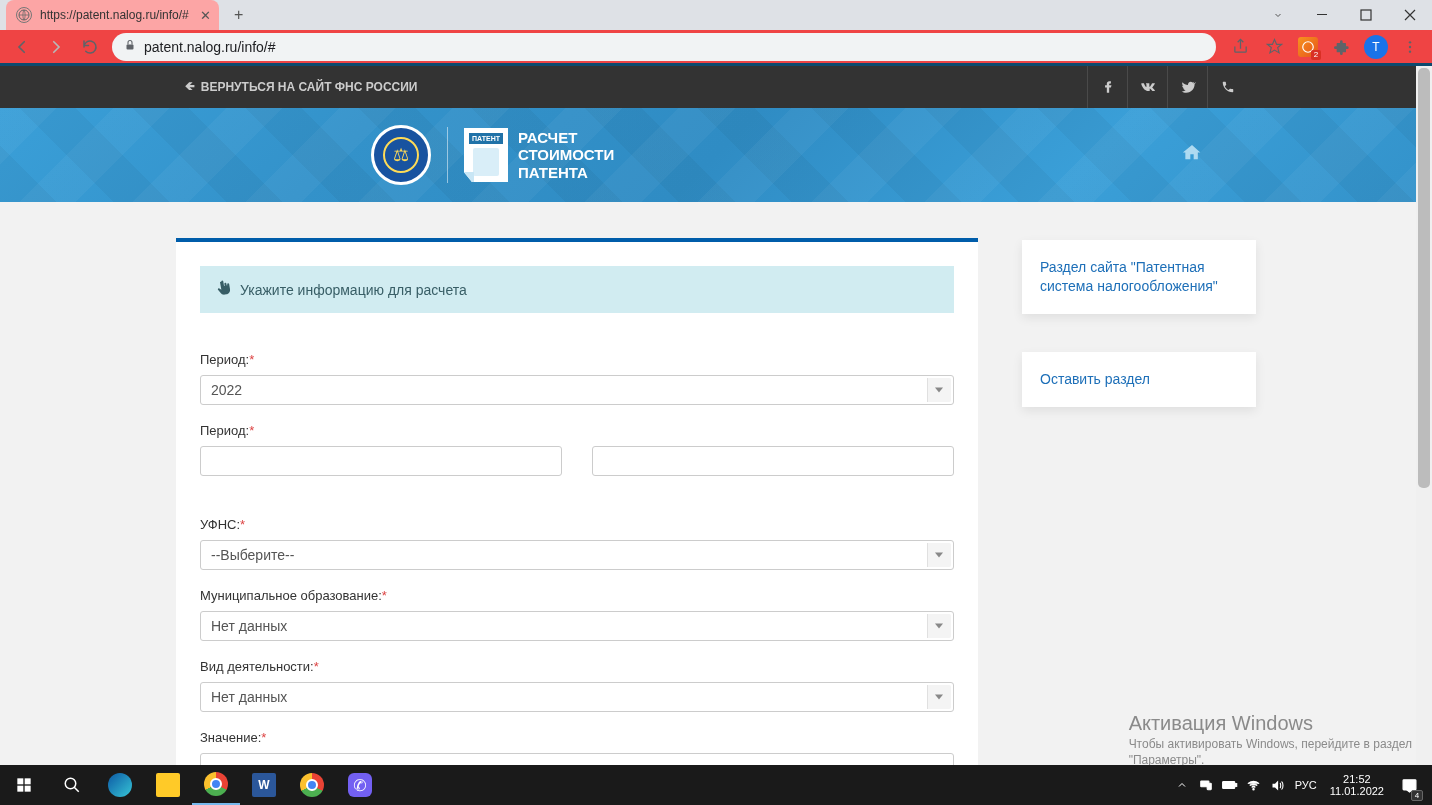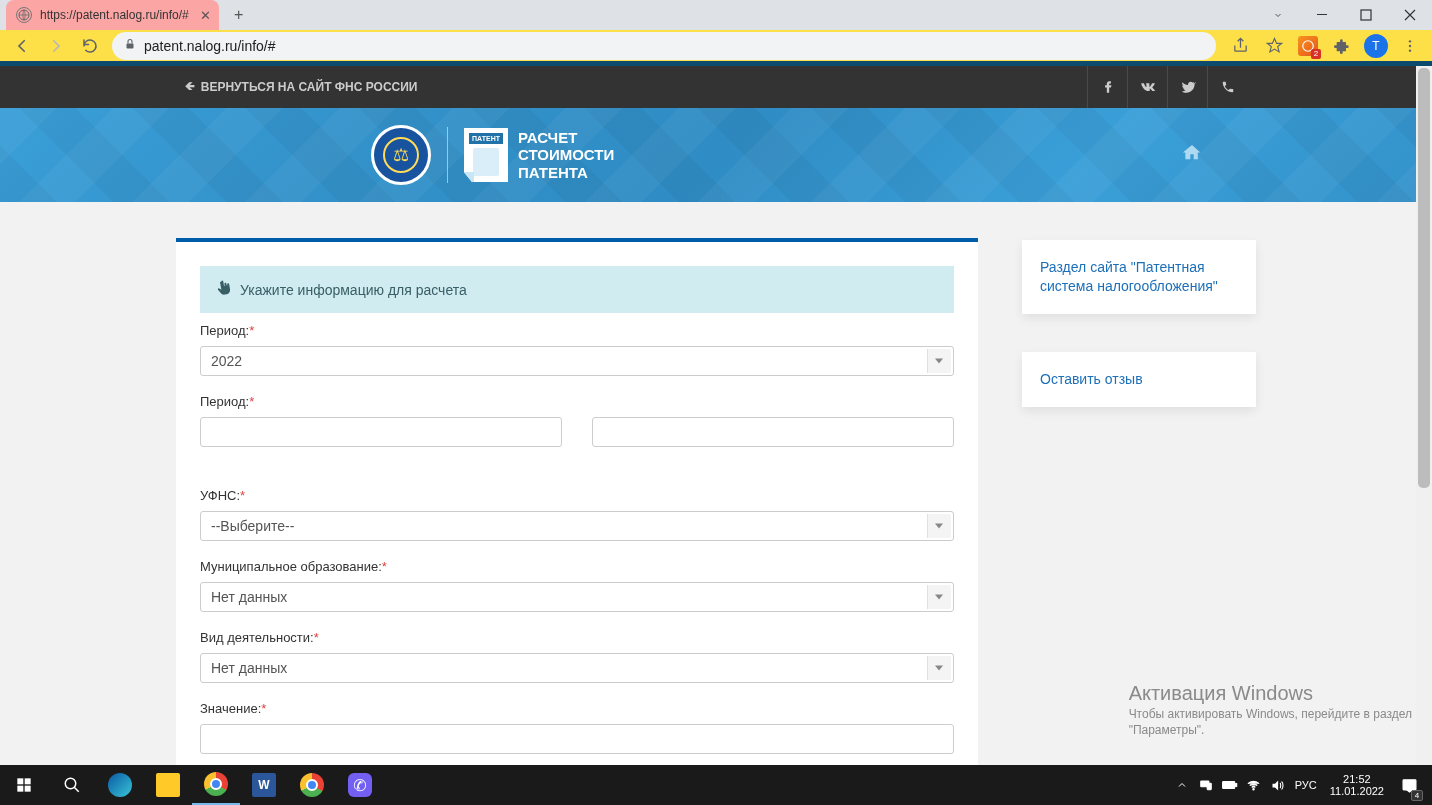--- a/index.html
+++ b/index.html
@@ -9,21 +9,21 @@
 .browser-chrome { background: #dee1e6; height: 30px; display: flex; align-items: center; position: relative; }
 .tab { background: #fca5a5; height: 30px; padding: 0 30px 0 10px; display: flex; align-items: center; border-radius: 8px 8px 0 0; margin-left: 6px; position: relative; max-width: 220px; }
 .tab-favicon { width: 16px; height: 16px; margin-right: 8px; border: 1px solid #777; border-radius: 50%; display: flex; align-items: center; justify-content: center; font-size: 10px; color: #555; }
 .tab-title { font-size: 12px; color: #333; white-space: nowrap; overflow: hidden; text-overflow: ellipsis; }
 .tab-close { position: absolute; right: 8px; font-size: 13px; color: #555; cursor: pointer; }
 .new-tab { margin-left: 8px; font-size: 16px; color: #555; cursor: pointer; width: 24px; text-align: center; }
 .window-controls { position: absolute; right: 0; top: 0; display: flex; height: 30px; }
 .win-ctrl { width: 44px; display: flex; align-items: center; justify-content: center; color: #333; font-size: 12px; cursor: pointer; }
 .win-ctrl svg { width: 12px; height: 12px; }
 
-.addr-bar { background: #fde047; height: 36px; display: flex; align-items: center; padding: 0 8px; border-bottom: 5px solid #0c4a6e; }
+.addr-bar { background: #ef4444; height: 36px; display: flex; align-items: center; padding: 0 8px; border-bottom: 3px solid #0c4a6e; }
 .nav-btns { display: flex; gap: 6px; margin-right: 8px; }
 .nav-btn { width: 28px; height: 28px; display: flex; align-items: center; justify-content: center; color: #5f6368; cursor: pointer; border-radius: 50%; }
 .nav-btn.disabled { color: #b8b8b8; }
 .addr-input-wrap { flex: 1; background: #f1f3f4; border-radius: 20px; height: 28px; display: flex; align-items: center; padding: 0 12px; }
 .lock-icon { color: #5f6368; margin-right: 8px; font-size: 12px; }
 .addr-text { font-size: 14px; color: #202124; }
 .addr-right { display: flex; gap: 6px; margin-left: 10px; align-items: center; }
 .addr-icon { width: 28px; height: 28px; display: flex; align-items: center; justify-content: center; color: #5f6368; cursor: pointer; }
 .ext-icon { width: 20px; height: 20px; border-radius: 3px; display: flex; align-items: center; justify-content: center; font-size: 11px; color: #fff; position: relative; }
 .ext-badge { position: absolute; bottom: -3px; right: -3px; background: #d93025; color: #fff; font-size: 8px; width: 10px; height: 10px; border-radius: 2px; display: flex; align-items: center; justify-content: center; }
@@ -48,37 +48,37 @@
 .fns-inner { width: 36px; height: 36px; border-radius: 50%; background: #1853a0; border: 2px solid #ffdb57; display:flex;align-items:center;justify-content:center;color:#ffdb57;font-size:18px; }
 .divider { width: 1px; height: 56px; background: rgba(255,255,255,0.5); margin: 0 16px; }
 .patent-logo { display: flex; align-items: center; gap: 10px; }
 .patent-icon { width: 44px; height: 54px; background: #fff; position: relative; clip-path: polygon(0 0, 100% 0, 100% 100%, 18% 100%, 0 82%); }
 .patent-icon-fold { position: absolute; bottom: 0; left: 0; width: 10px; height: 10px; background: #c8e6f5; }
 .patent-icon-top { position: absolute; top: 5px; left: 5px; right: 5px; height: 11px; background: #2072a8; font-size: 7px; color: #fff; display: flex; align-items: center; justify-content: center; font-weight: bold; }
 .patent-icon-calc { position: absolute; top: 20px; left: 9px; width: 26px; height: 28px; background: #d9eef8; border-radius: 2px; }
 .patent-text { color: #fff; font-size: 15px; font-weight: bold; line-height: 1.15; }
 .home-icon-banner { position: absolute; right: 230px; top: 50%; transform: translateY(-50%); color: #aedaf1; cursor: pointer; font-size: 20px; }
 .main-card { flex: 1; background: #fff; border-top: 4px solid #005DAA; padding: 24px 24px 24px 24px; min-height: 500px; }
-.info-box { background: #d1ecf1; padding: 14px 16px; color: #385e66; font-size: 14px; display: flex; align-items: center; gap: 8px; margin-bottom: 8px; }
+.info-box { background: #d1ecf1; padding: 14px 16px; color: #385e66; font-size: 14px; display: flex; align-items: center; gap: 8px; margin-bottom: 37px; }
 .pointer-icon { display: inline-block; transform: rotate(-10deg); }
 .form-group { margin-bottom: 16px; }
 .form-label { font-size: 13px; color: #333; margin-bottom: 8px; display: inline-block; }
 .req { color: #d44; }
 .form-select { width: 100%; height: 30px; border: 1px solid #ccc; border-radius: 3px; background: #fff; padding: 0 10px; font-size: 14px; color: #555; position: relative; display: flex; align-items: center; }
 .form-select::after { content: ''; position: absolute; right: 10px; top: 50%; transform: translateY(-50%); border-left: 4px solid transparent; border-right: 4px solid transparent; border-top: 5px solid #888; }
 .form-select-box { position: absolute; right: 2px; top: 2px; bottom: 2px; width: 24px; background: #f4f4f4; border-left: 1px solid #e0e0e0; border-radius: 0 2px 2px 0; }
 .form-input { width: 100%; height: 30px; border: 1px solid #ccc; border-radius: 3px; background: #fff; padding: 0 10px; font-size: 14px; }
 .period-row { display: flex; gap: 30px; }
 .period-row .form-input-wrap { flex: 1; }
 .side { width: 234px; display: flex; flex-direction: column; gap: 38px; padding-top: 2px; }
 .side-card { background: #fff; padding: 18px 18px; box-shadow: 0 4px 10px rgba(0,0,0,0.08); }
 .side-link { color: #1d6fb8; font-size: 14px; line-height: 1.35; cursor: pointer; }
 
 
-.watermark { position: absolute; right: 20px; bottom: 68px; color: #8a8a8a; pointer-events: none; }
+.watermark { position: absolute; right: 20px; bottom: 38px; color: #8a8a8a; pointer-events: none; }
 .watermark-title { font-size: 20px; font-weight: 400; }
 .watermark-sub { font-size: 12px; margin-top: 2px; }
 
 
 .taskbar { position: absolute; bottom: 0; left: 0; right: 0; height: 40px; background: #1a1a1a; display: flex; align-items: center; }
 .tb-left { display: flex; align-items: center; height: 100%; }
 .tb-item { width: 48px; height: 40px; display: flex; align-items: center; justify-content: center; color: #fff; cursor: pointer; position: relative; }
 .tb-item.start svg { width: 16px; height: 16px; }
 .tb-icon { width: 24px; height: 24px; display: flex; align-items: center; justify-content: center; border-radius: 2px; }
 .tb-active { border-bottom: 2px solid #76b9ed; }
@@ -306,21 +306,21 @@
         <label class="form-label"><span>Значение:</span><span class="req">*</span></label>
         <input class="form-input" style="">
       </div>
     </div>
 
     <div class="side">
       <div class="side-card">
         <span class="side-link">Раздел сайта "Патентная система налогообложения"</span>
       </div>
       <div class="side-card">
-        <span class="side-link">Оставить отзыв</span>
+        <span class="side-link">Оставить раздел</span>
       </div>
     </div>
   </div>
 </div>
 
 <div class="scrollbar-track"></div>
 <div class="scrollbar-thumb"></div>
 
 <div class="watermark">
   <div class="watermark-title">Активация Windows</div>

